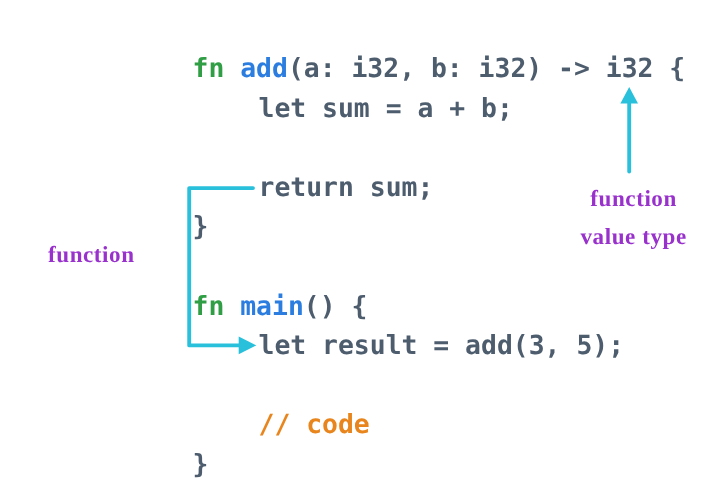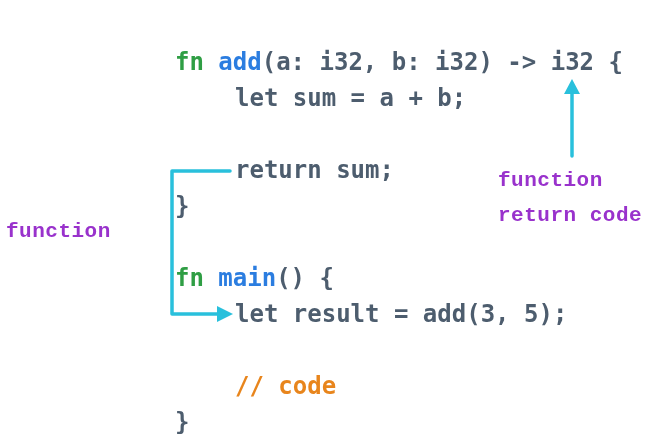--- a/index.html
+++ b/index.html
@@ -41,25 +41,25 @@
     font-family: "DejaVu Sans Mono", monospace;
     font-size: 24px;
     font-weight: bold;
     line-height: 36px;
     white-space: pre;
   }
   .code-line { height: 36px; }
   .label {
     position: absolute;
     color: var(--label, #9932cc);
-    font-family: Liberation Mono, monospace;
+    font-family: Liberation Serif, serif;
     font-weight: bold;
     font-size: 21px;
     line-height: 35px;
-    text-align: left;
+    text-align: center;
     letter-spacing: 0.5px;
   }
   .label-right { left: 498px; top: 138px; width: 156px; }
   .label-left  { left: 6px;   top: 189px; width: 154px; }
 </style>
 </head>
 <body>
 
 <div class="canvas">
 
@@ -73,20 +73,20 @@
     <g>
       <polyline class="stroke" points="230,146 172,146 172,289 218,289"></polyline>
       <polygon class="head" points="233,289 217,281 217,297"></polygon>
     </g>
   </svg>
 
   <div class="code"><div class="code-line"><span style="color: rgb(47, 158, 68);">fn </span><span style="color: rgb(43, 125, 224);">add</span><span style="color: rgb(77, 93, 110);">(a: i32, b: i32) -&gt; i32 {</span></div><div class="code-line" style="padding-left: 60px;"><span style="color: rgb(77, 93, 110);">let sum = a + b;</span></div><div class="code-line">&nbsp;</div><div class="code-line" style="padding-left: 60px;"><span style="color: rgb(77, 93, 110);">return sum;</span></div><div class="code-line"><span style="color: rgb(77, 93, 110);">}</span></div><div class="code-line">&nbsp;</div><div class="code-line"><span style="color: rgb(47, 158, 68);">fn </span><span style="color: rgb(43, 125, 224);">main</span><span style="color: rgb(77, 93, 110);">() {</span></div><div class="code-line" style="padding-left: 60px;"><span style="color: rgb(77, 93, 110);">let result = add(3, 5);</span></div><div class="code-line">&nbsp;</div><div class="code-line" style="padding-left: 60px;"><span style="color: rgb(232, 133, 28);">// code</span></div><div class="code-line"><span style="color: rgb(77, 93, 110);">}</span></div></div>
 
   <div class="label label-right">
     <div>function</div>
-    <div>return code</div>
+    <div>value type</div>
   </div>
 
   <div class="label label-left">
     <div>function</div>
   </div>
 
 </div>
 
 </body></html>

